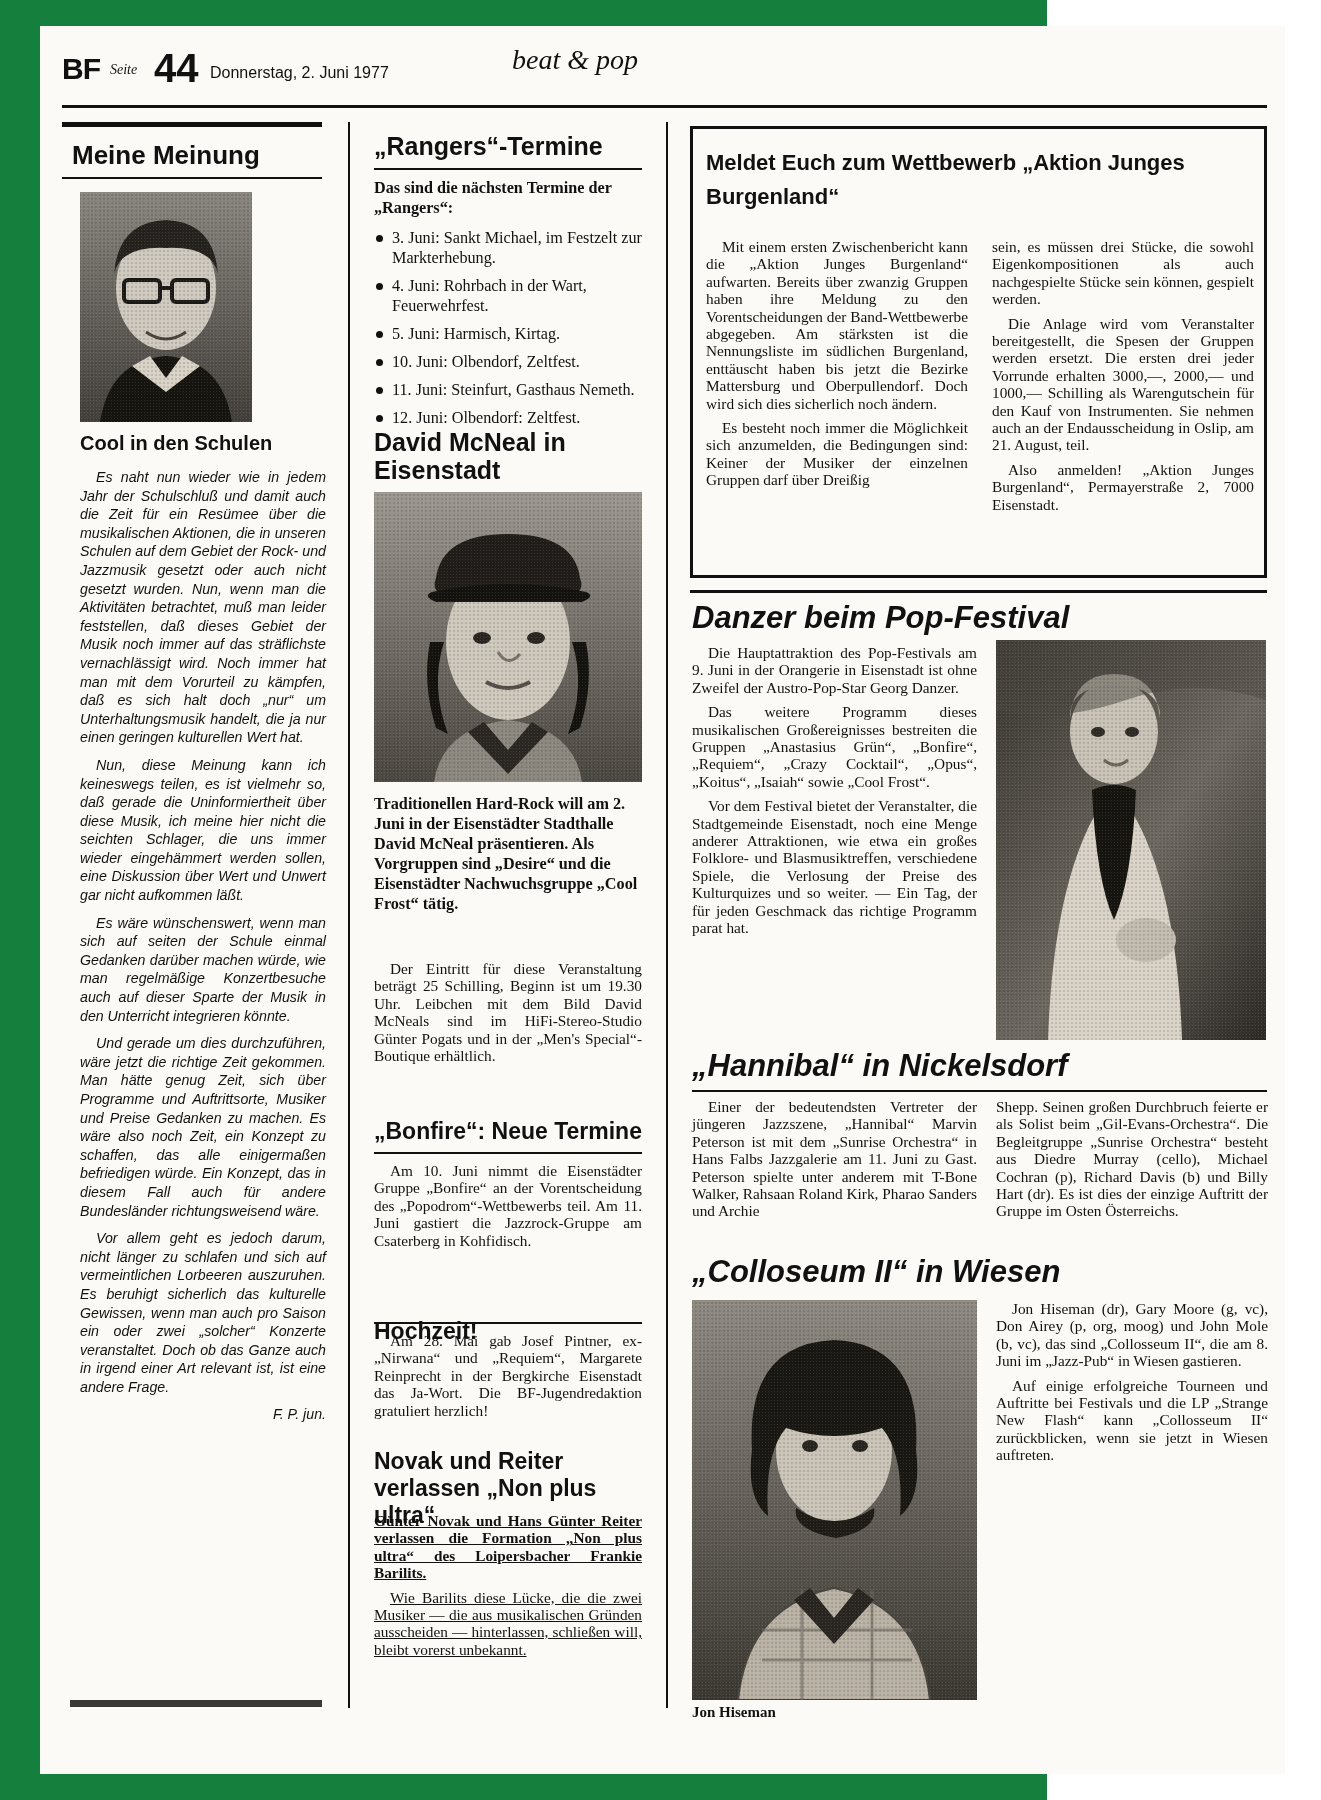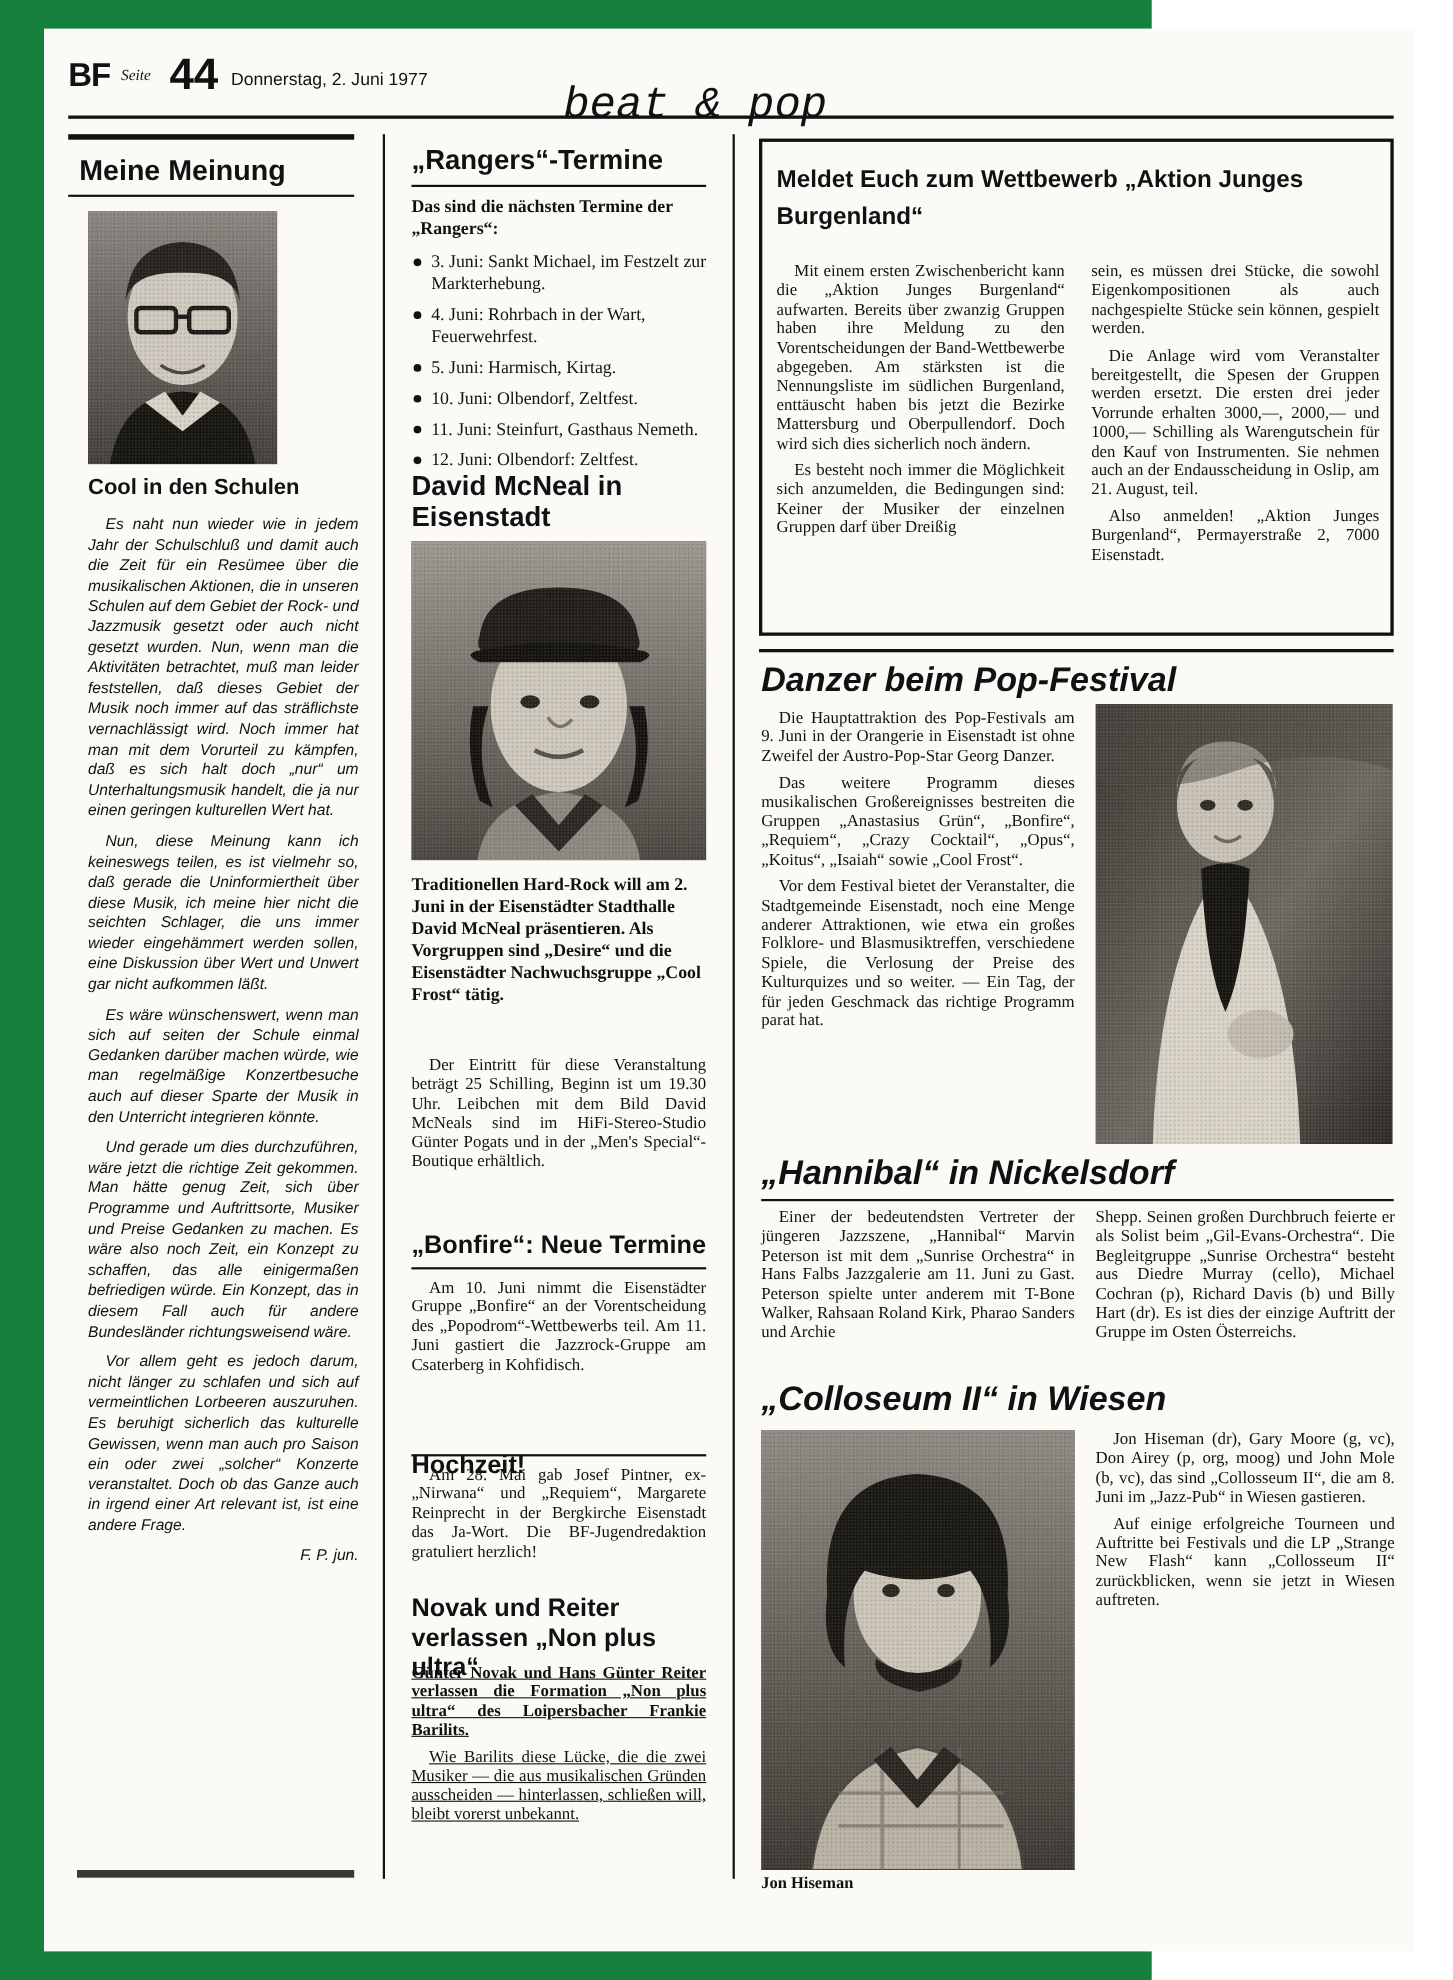--- a/index.html
+++ b/index.html
@@ -64,25 +64,24 @@
   }
   .issue-date {
     position: absolute;
     left: 148px; top: 16px;
     font-family: "Liberation Sans", sans-serif;
     font-size: 16px;
   }
   .mast-title {
     position: absolute;
     left: 450px; top: -4px;
-    font-family: Liberation Mono, monospace;
+    font-family: Liberation Serif, serif;
     font-style: italic;
-    font-size: 40px;
+    font-size: 28px;
     letter-spacing: 0px;
-    margin-top: 30px;
   }
   .mast-rule {
     position: absolute;
     left: 62px;
     top: 105px;
     width: 1205px;
     height: 3px;
     background: #111;
   }
 

